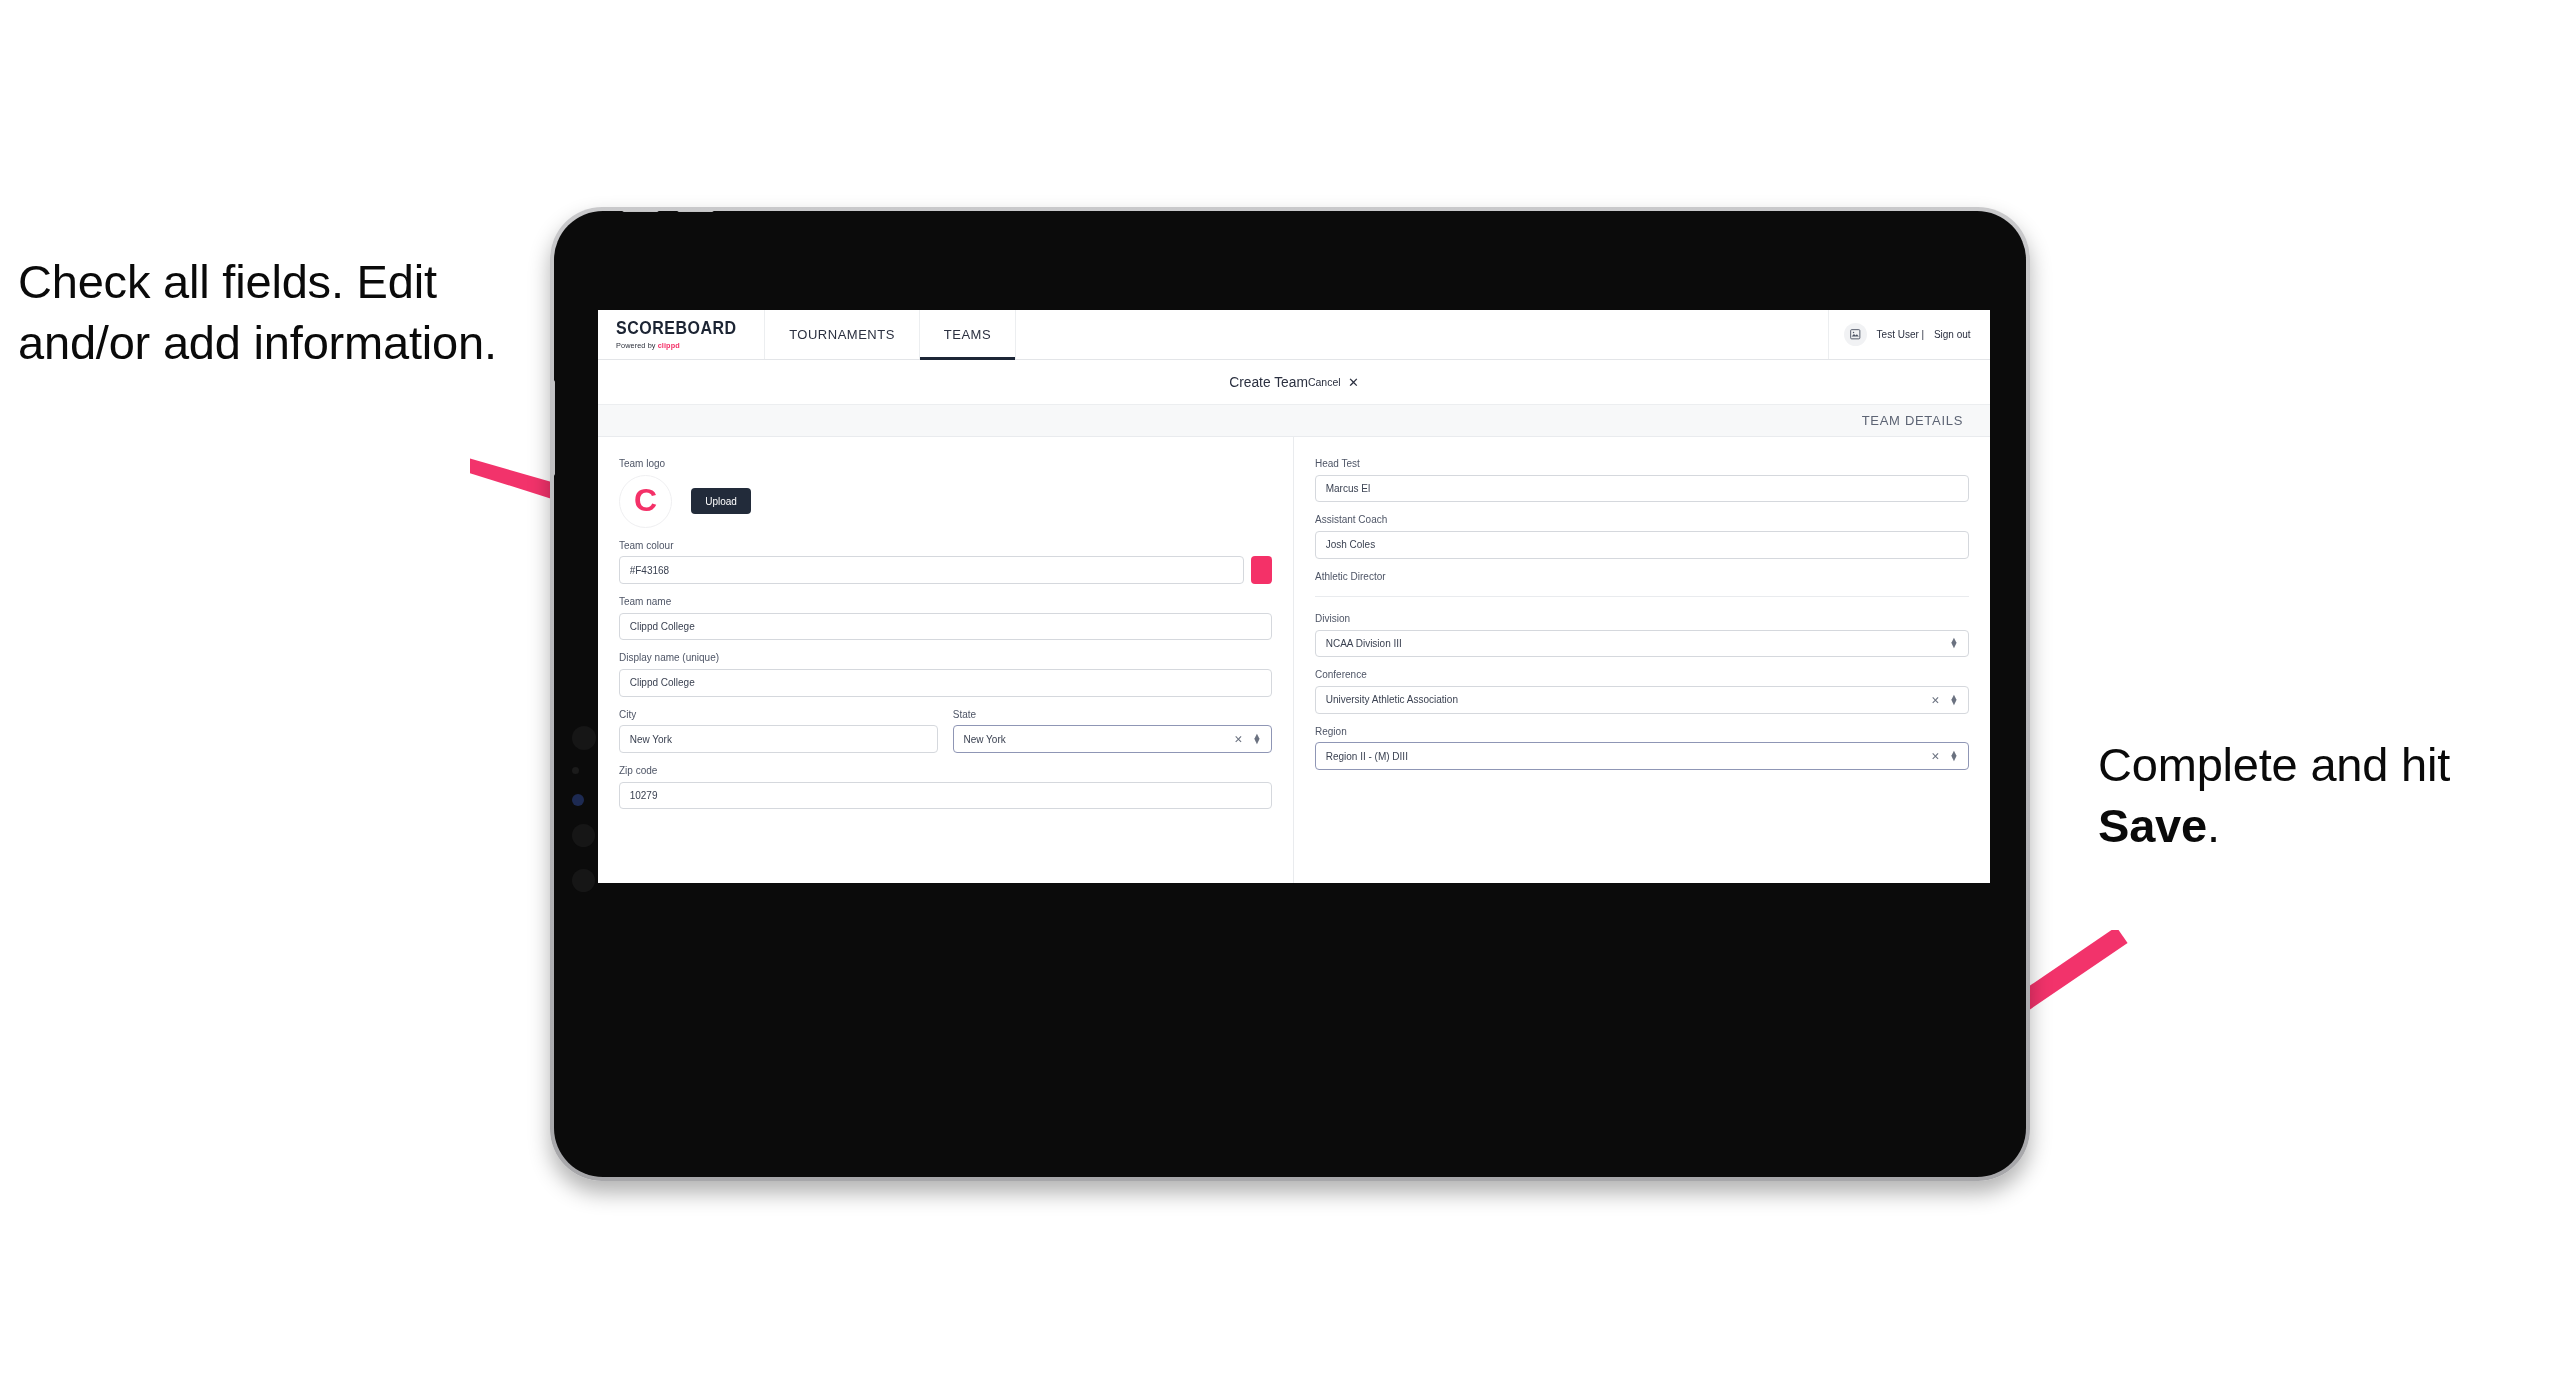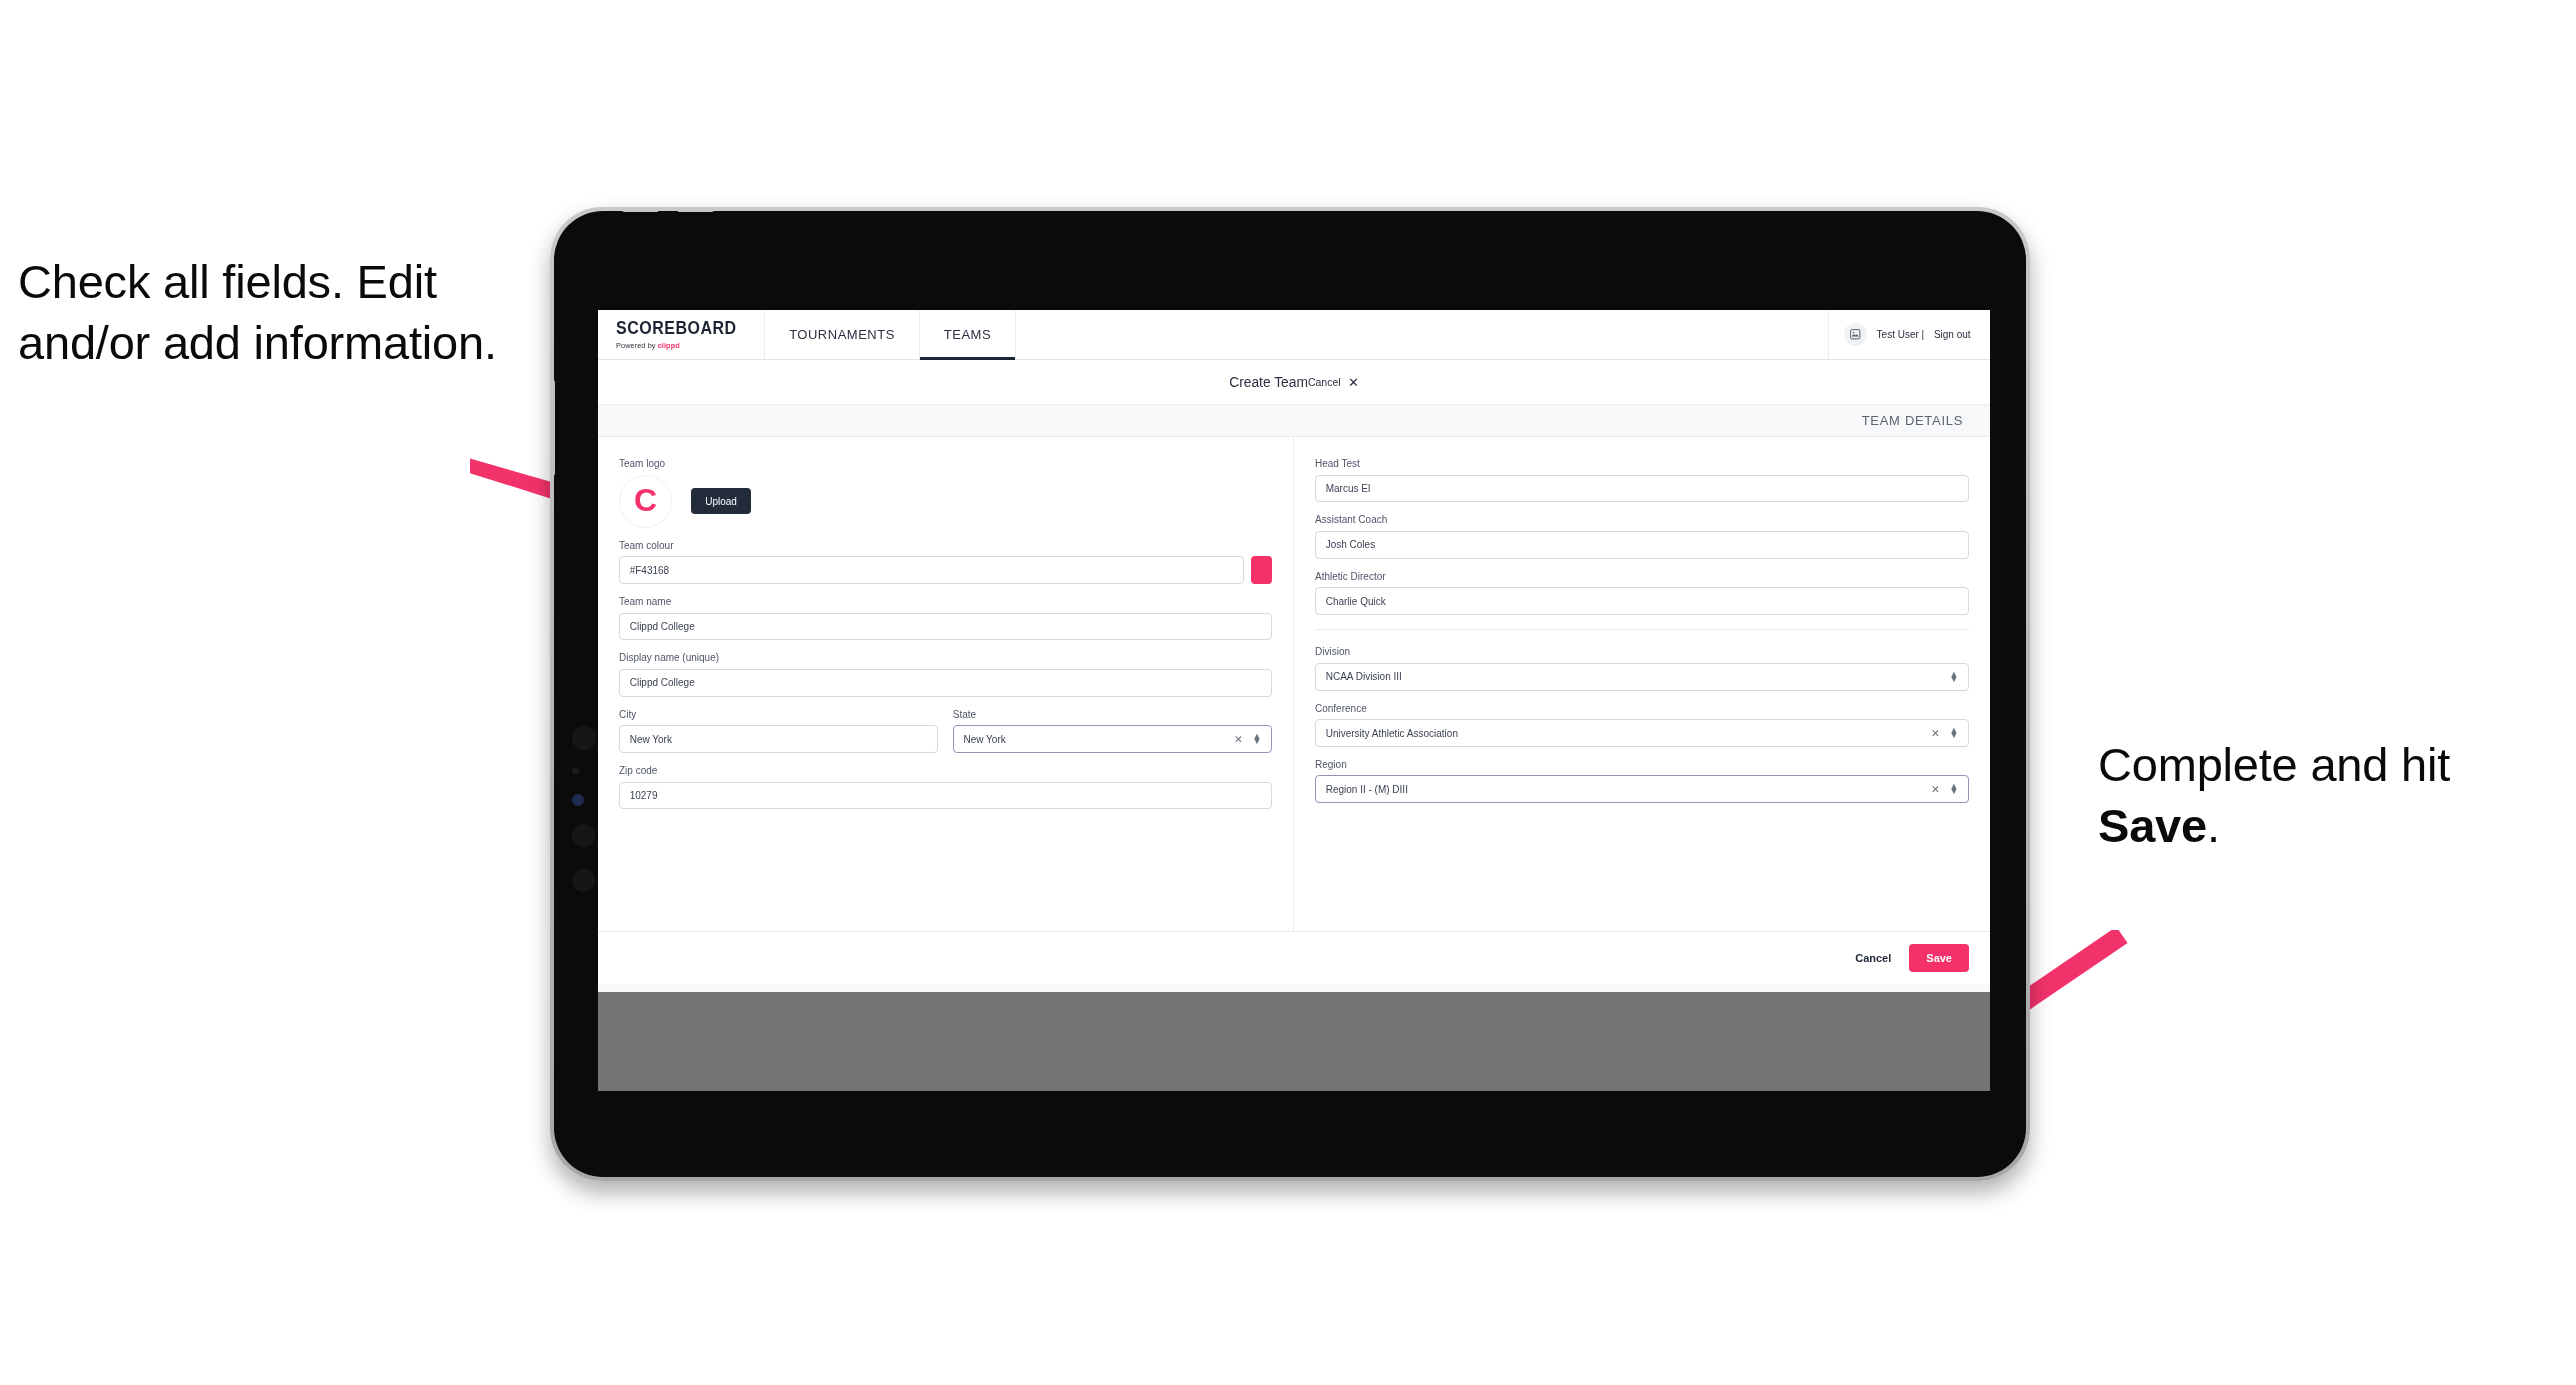--- a/index.html
+++ b/index.html
@@ -55,21 +55,21 @@
   .cam-dot.d1 { top: 515px; width: 24px; height: 24px; }
   .cam-dot.d2 { top: 556px; width: 7.3px;  height: 7.3px;  background:#1b1b1b; }
   .cam-dot.d3 { top: 583px; width: 12px; height: 12px; background:#1d2a52; }
   .cam-dot.d4 { top: 613px; width: 23px; height: 23px; }
   .cam-dot.d5 { top: 658px; width: 23px; height: 23px; }
 
   
   .screen {
     position: absolute;
     left: 44px; top: 99px;
-    width: 1392px; height: 781px;
+    width: 1392px; height: 573px;
     background: #737373;
     overflow: hidden;
   }
 
   
   .topnav {
     height: 50px; display: flex; align-items: stretch;
     background: #ffffff; border-bottom: 0.8px solid #e3e5e8;
     position: relative;
   }
@@ -332,23 +332,20 @@
 
             <div class="field">
               <span class="flabel">Assistant Coach</span>
               <div class="input">
                 <span class="val">Josh Coles</span>
               </div>
             </div>
 
             <div class="field">
               <span class="flabel">Athletic Director</span>
-              <div class="input">
-                <span class="val">Charlie Quick</span>
-              </div>
             </div>
 
             <div class="hr"></div>
 
 
             <div class="field" style="margin-top:16px">
               <span class="flabel">Division</span>
               <div class="input">
                 <span class="val">NCAA Division III</span>
                 <span class="caret">

